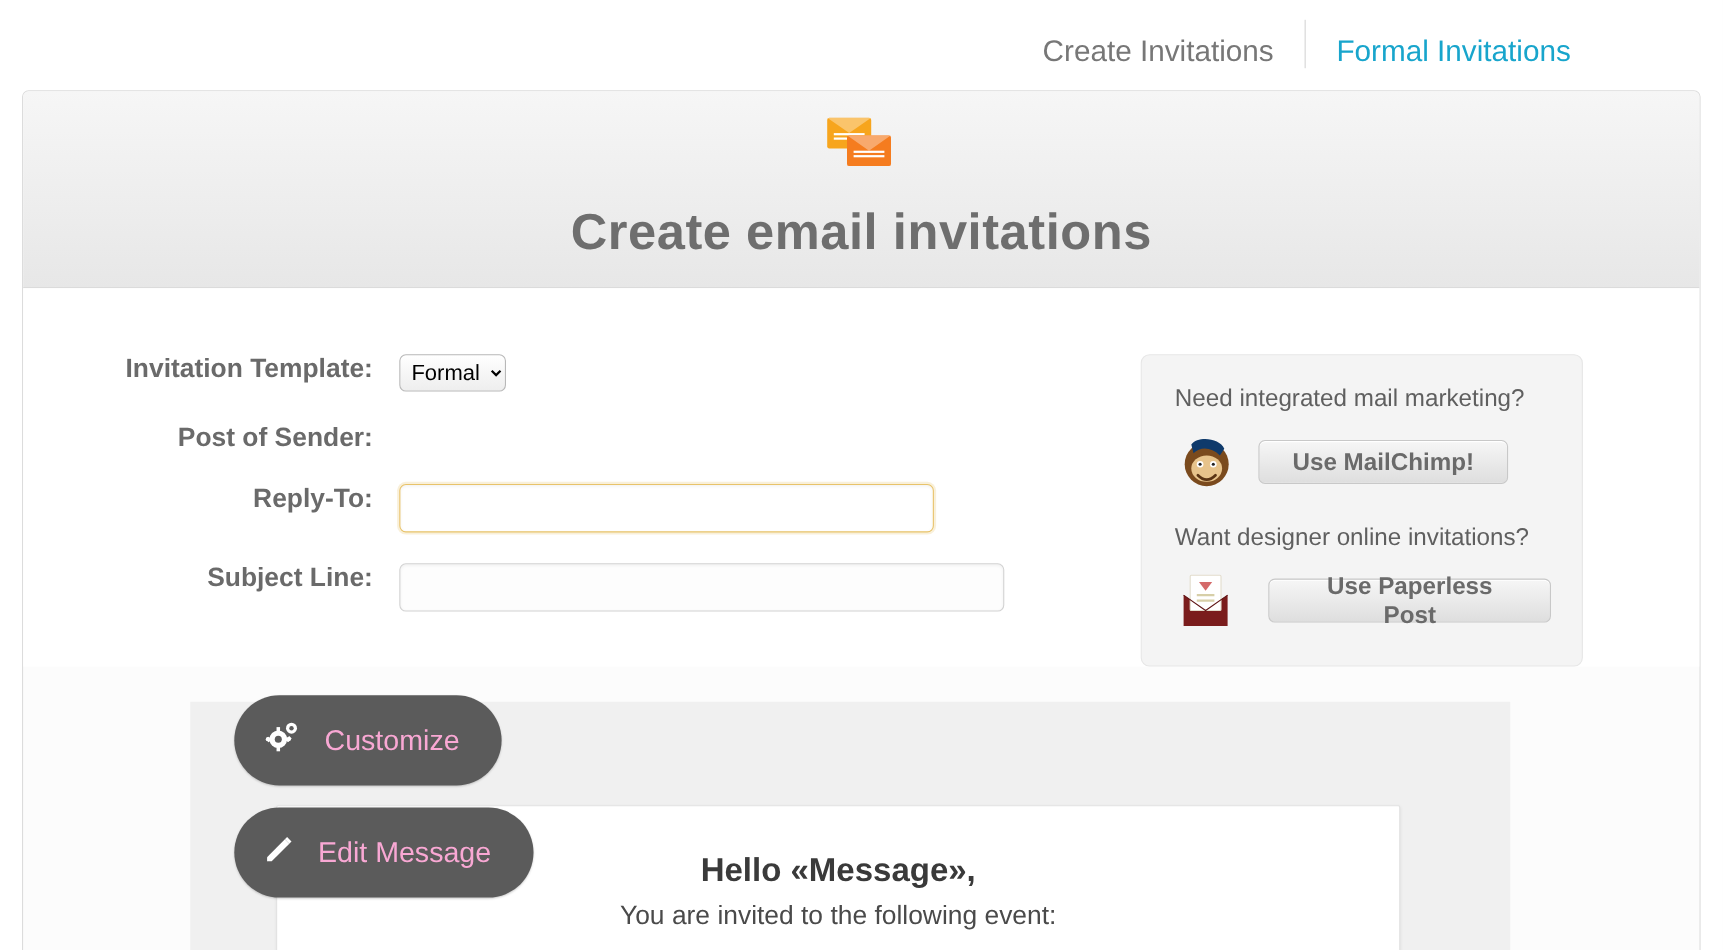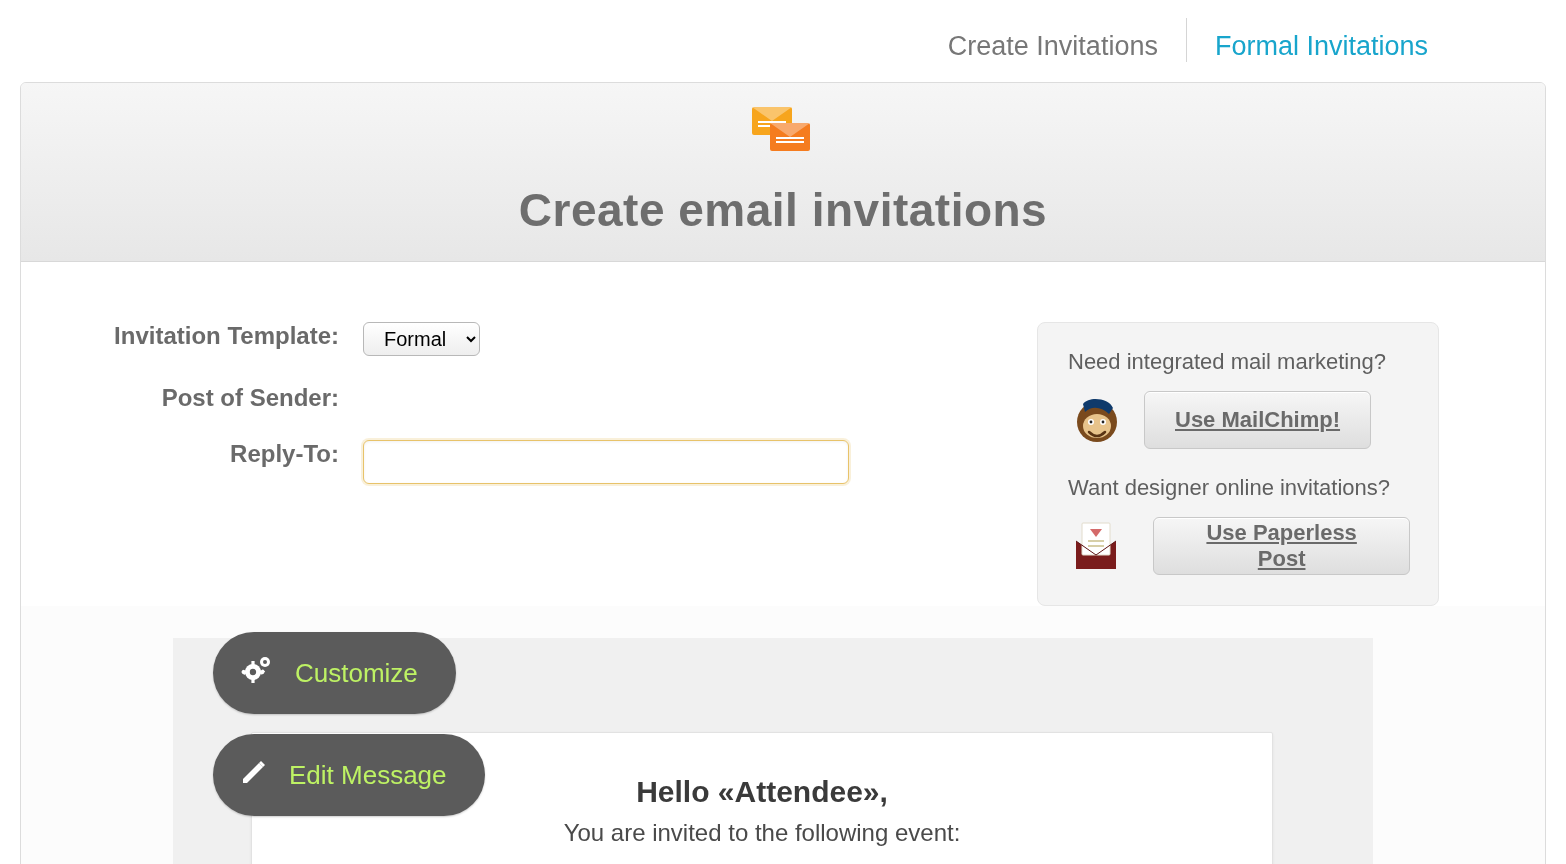--- a/index.html
+++ b/index.html
@@ -27,35 +27,35 @@
 .env .line { position:absolute; left:6px; right:6px; height:2px; background:#fff; }
 .env .l1 { top:14px; } .env .l2 { top:18px; }
 
 .panel-body { background:#fff; padding: 60px 52px 0 52px; display: flex; gap: 48px; align-items:flex-start; }
 
 .form-area { flex: 0 0 916px; }
 .form-row { display: flex; align-items: flex-start; margin-bottom: 28px; }
 .form-row label { flex: 0 0 290px; text-align: right; padding-right: 24px; font-size: 24px; font-weight: 700; color: #6a6a6a; }
 .form-row .control { flex: 1; }
 
-select.native { font-size: 20px; height: 34px; padding: 2px 16px; border: 1px solid #b8b8b8; border-radius: 6px; background: linear-gradient(#fff,#eee); }
+select.native { font-size: 20px; height: 34px; padding: 2px 6px; border: 1px solid #b8b8b8; border-radius: 6px; background: linear-gradient(#fff,#eee); }
 
 .text-input { width: 550px; height: 44px; font-size: 22px; color:#6a6a6a; padding: 8px 12px; border: 1px solid #d2d2d2; border-radius: 6px; background: #fdfdfd; box-shadow: inset 0 1px 3px rgba(0,0,0,0.06); }
 .text-input.focused { border-color: #e8c36a; box-shadow: 0 0 0 2px rgba(232,195,106,0.25), inset 0 1px 3px rgba(0,0,0,0.06); background:#fff; }
 
 .sidebar { flex: 0 0 402px; background: #f4f4f4; border:1px solid #e6e6e6; border-radius: 8px; padding: 26px 28px 30px 30px; }
 .sidebar p.q { font-size: 22px; color:#5f5f5f; margin-bottom: 16px; }
 .integration { display:flex; align-items:center; gap:18px; margin-bottom: 26px; }
 .integration:last-child { margin-bottom: 0; gap: 30px; }
 .integration .logo { width:58px; height:58px; border-radius:6px; display:flex; align-items:center; justify-content:center; }
-.btn { display:inline-flex; align-items:center; justify-content:center; height:58px; padding: 0 30px; font-size:22px; font-weight:700; color:#6a6a6a; border:1px solid #c8c8c8; border-radius:6px; background: linear-gradient(#f6f6f6,#dedede); cursor:pointer; box-shadow: 0 1px 0 #fff inset; text-decoration: underline; }
+.btn { display:inline-flex; align-items:center; justify-content:center; height:40px; padding: 0 30px; font-size:22px; font-weight:700; color:#6a6a6a; border:1px solid #c8c8c8; border-radius:6px; background: linear-gradient(#f6f6f6,#dedede); cursor:pointer; box-shadow: 0 1px 0 #fff inset; }
 
 .preview-area { margin: 32px 20px 0 20px; padding: 0 0 0 132px; }
 .preview-canvas { position: relative; width: 1200px; min-height: 260px; background: #f0f0f0; }
-.pill { display:flex; align-items:center; gap:20px; background:#5b5b5b; color:#bef264; font-size:26px; font-weight:400; height:82px; border-radius:44px; padding: 0 38px 0 26px; cursor:pointer; width:fit-content; box-shadow: 0 1px 2px rgba(0,0,0,0.2); }
+.pill { display:flex; align-items:center; gap:20px; background:#5b5b5b; color:#f9a8d4; font-size:26px; font-weight:400; height:82px; border-radius:44px; padding: 0 38px 0 26px; cursor:pointer; width:fit-content; box-shadow: 0 1px 2px rgba(0,0,0,0.2); }
 .pill-overlay { position:absolute; left:40px; }
 .pill-customize { top: -6px; }
 .pill-edit { top: 96px; }
 
 .message-card { position:absolute; left:78px; right:100px; top:94px; background:#fff; border:1px solid #e2e2e2; border-radius:2px; padding: 42px 40px 20px 40px; text-align:center; box-shadow: 0 1px 3px rgba(0,0,0,0.06); }
 .message-card h2 { font-size:30px; font-weight:700; color:#3a3a3a; margin-bottom:10px; }
 .message-card p { font-size:24px; color:#4a4a4a; }
 
 .icon-gear { width:36px; height:36px; }
 .icon-pencil { width:30px; height:30px; }
@@ -101,20 +101,26 @@
             </select>
           </div>
         </div>
         <div class="form-row">
           <label>Post of Sender:</label>
         </div>
         <div class="form-row">
           <label>Reply-To:</label>
           <div class="control">
             <input class="text-input focused" type="text" style="width: 486px;" value="">
+          </div>
+        </div>
+        <div class="form-row">
+          <label>Subject Line:</label>
+          <div class="control">
+            <input class="text-input" type="text" value="" style="">
           </div>
         </div>
       </div>
 
       <aside class="sidebar">
         <p class="q">Need integrated mail marketing?</p>
         <div class="integration">
           <span class="logo">
             <svg class="chimp" viewBox="0 0 56 56">
               <circle cx="28" cy="30" r="20" fill="#7a4a1d"></circle>
@@ -142,21 +148,21 @@
             </svg>
           </span>
           <button class="btn">Use Paperless Post</button>
         </div>
       </aside>
     </div>
 
     <div class="preview-area">
       <div class="preview-canvas">
         <div class="message-card">
-          <h2>Hello  «Attendee»,</h2>
+          <h2>Hello  «Message»,</h2>
           <p>You are invited to the following event:</p>
         </div>
         <div class="pill pill-overlay pill-customize">
           <span>
             <svg class="icon-gear" viewBox="0 0 36 36" fill="#fff">
               <circle cx="14" cy="20" r="8"></circle>
                 <circle cx="14" cy="20" r="3.2" fill="#5b5b5b"></circle>
               <g transform="translate(14,20)">
                   <g>
                 <rect x="-1.6" y="-11" width="3.2" height="4"></rect>

